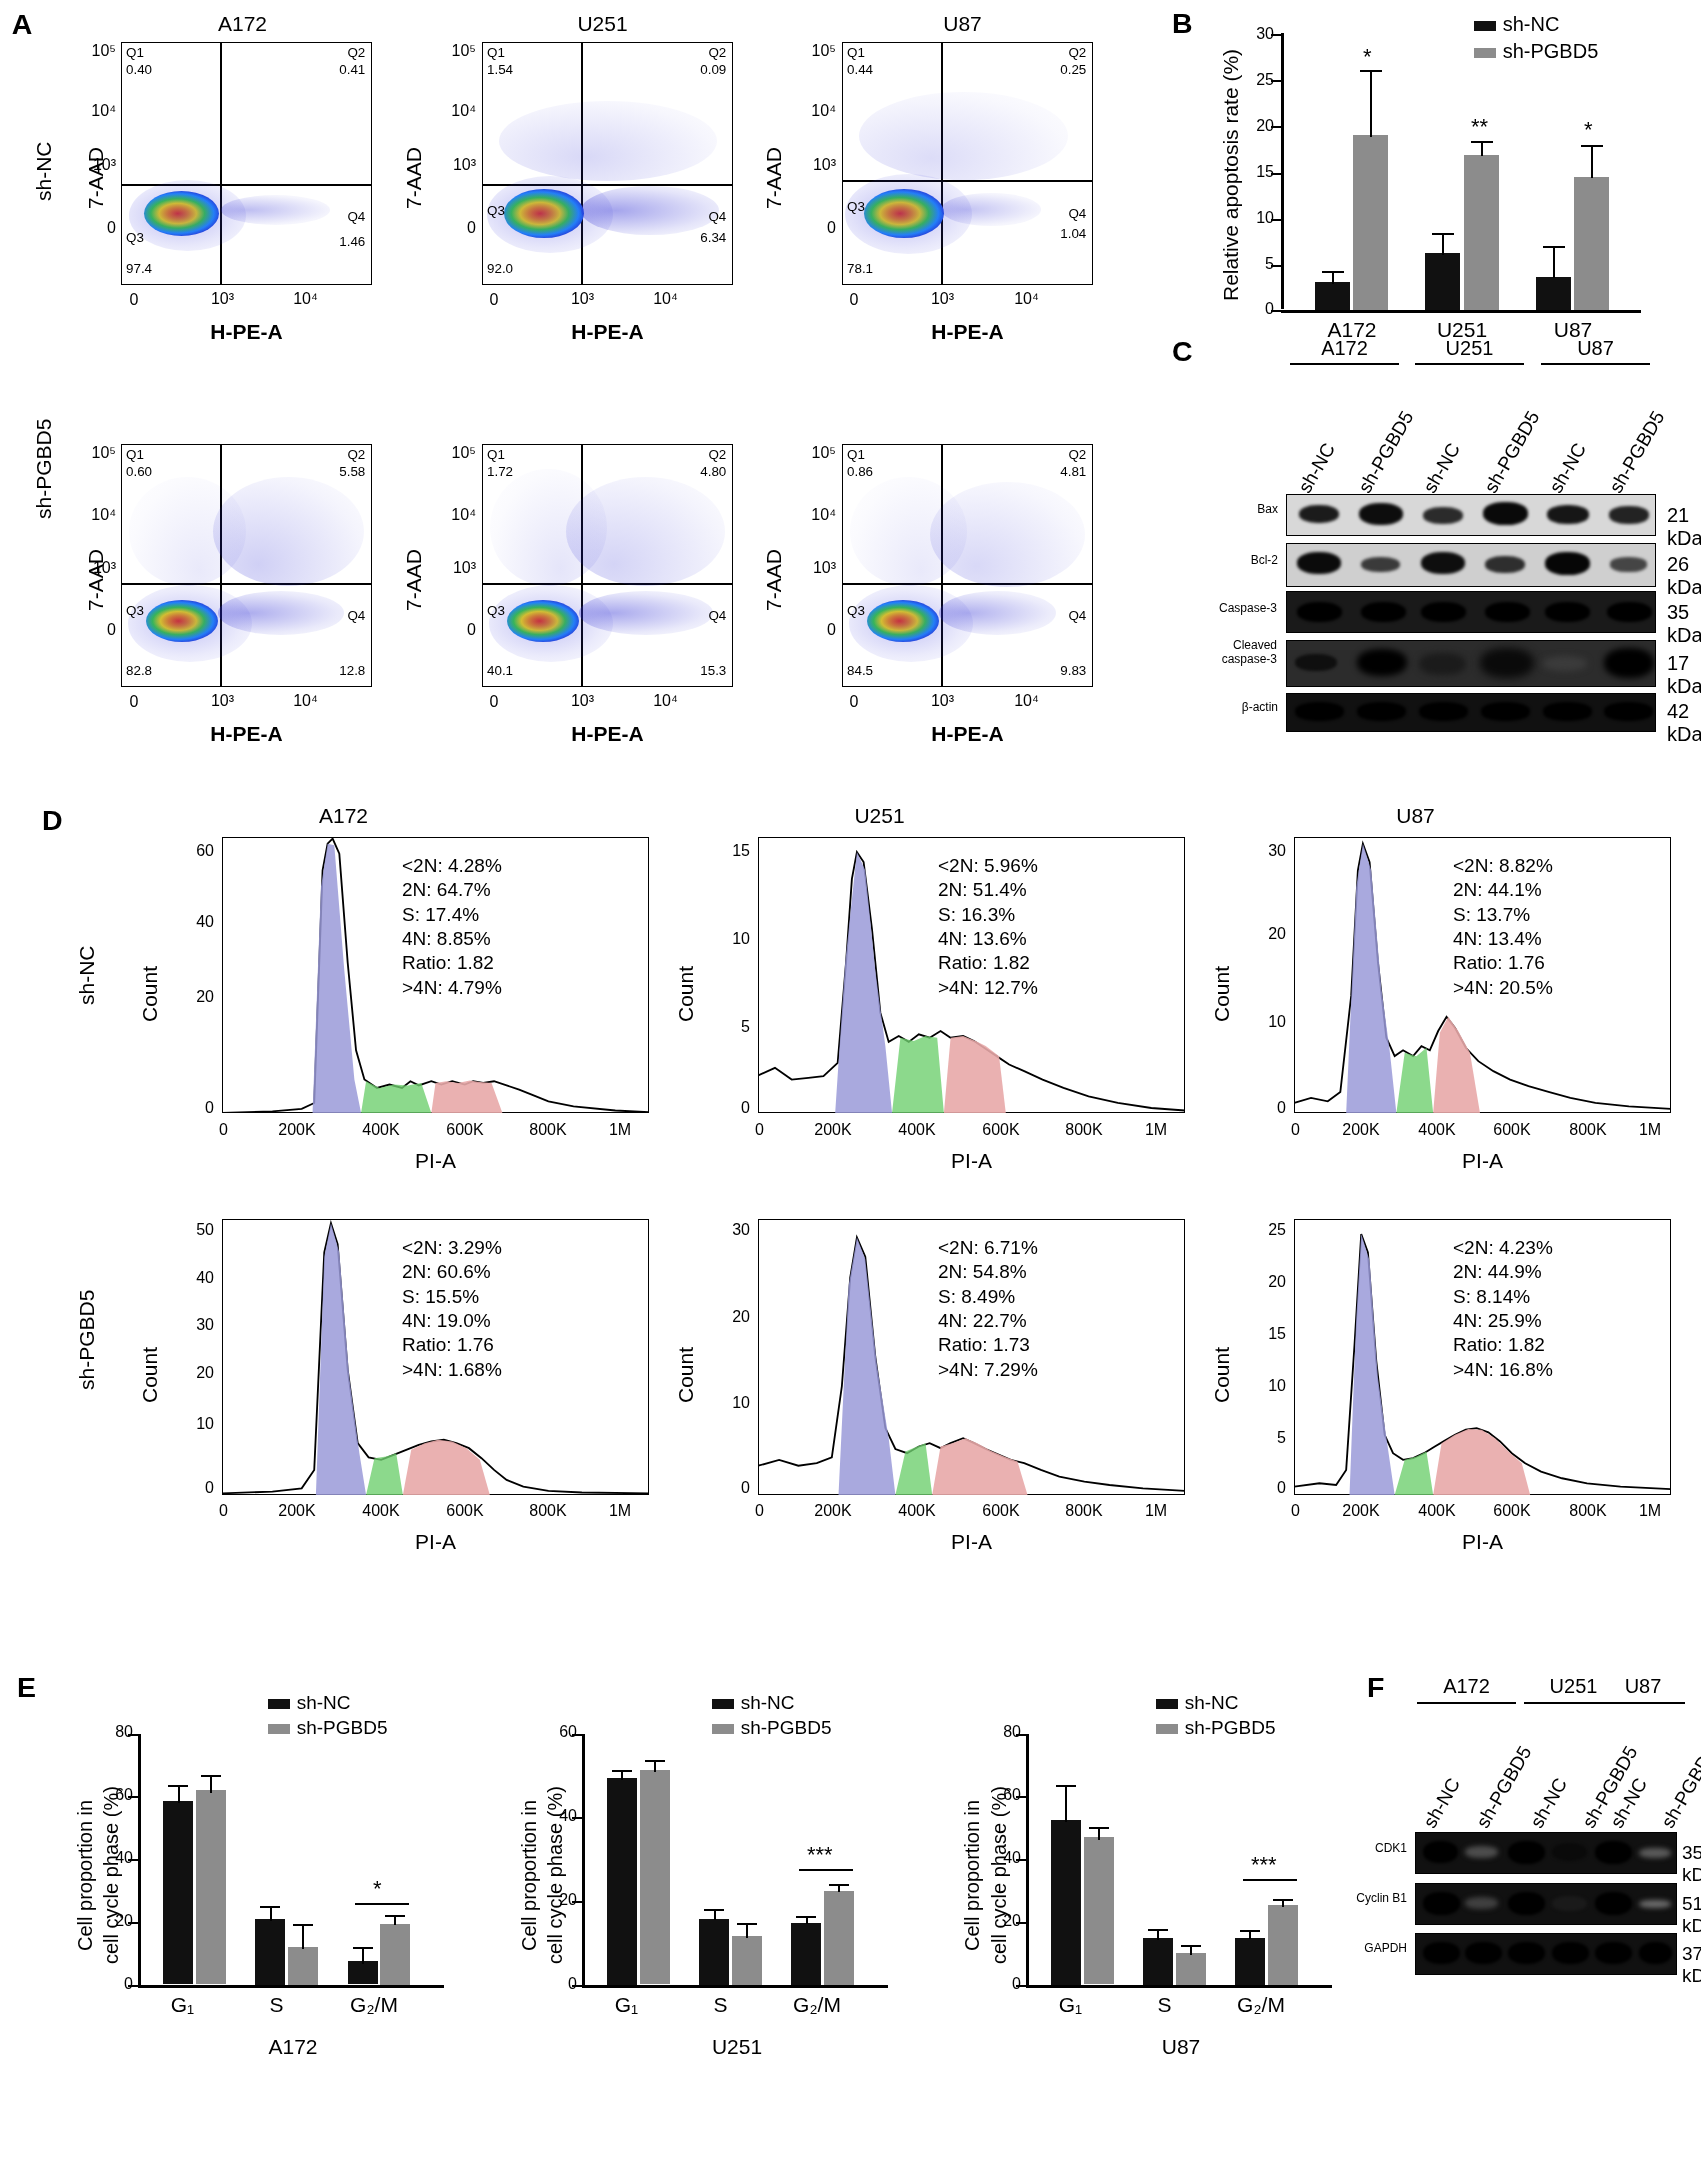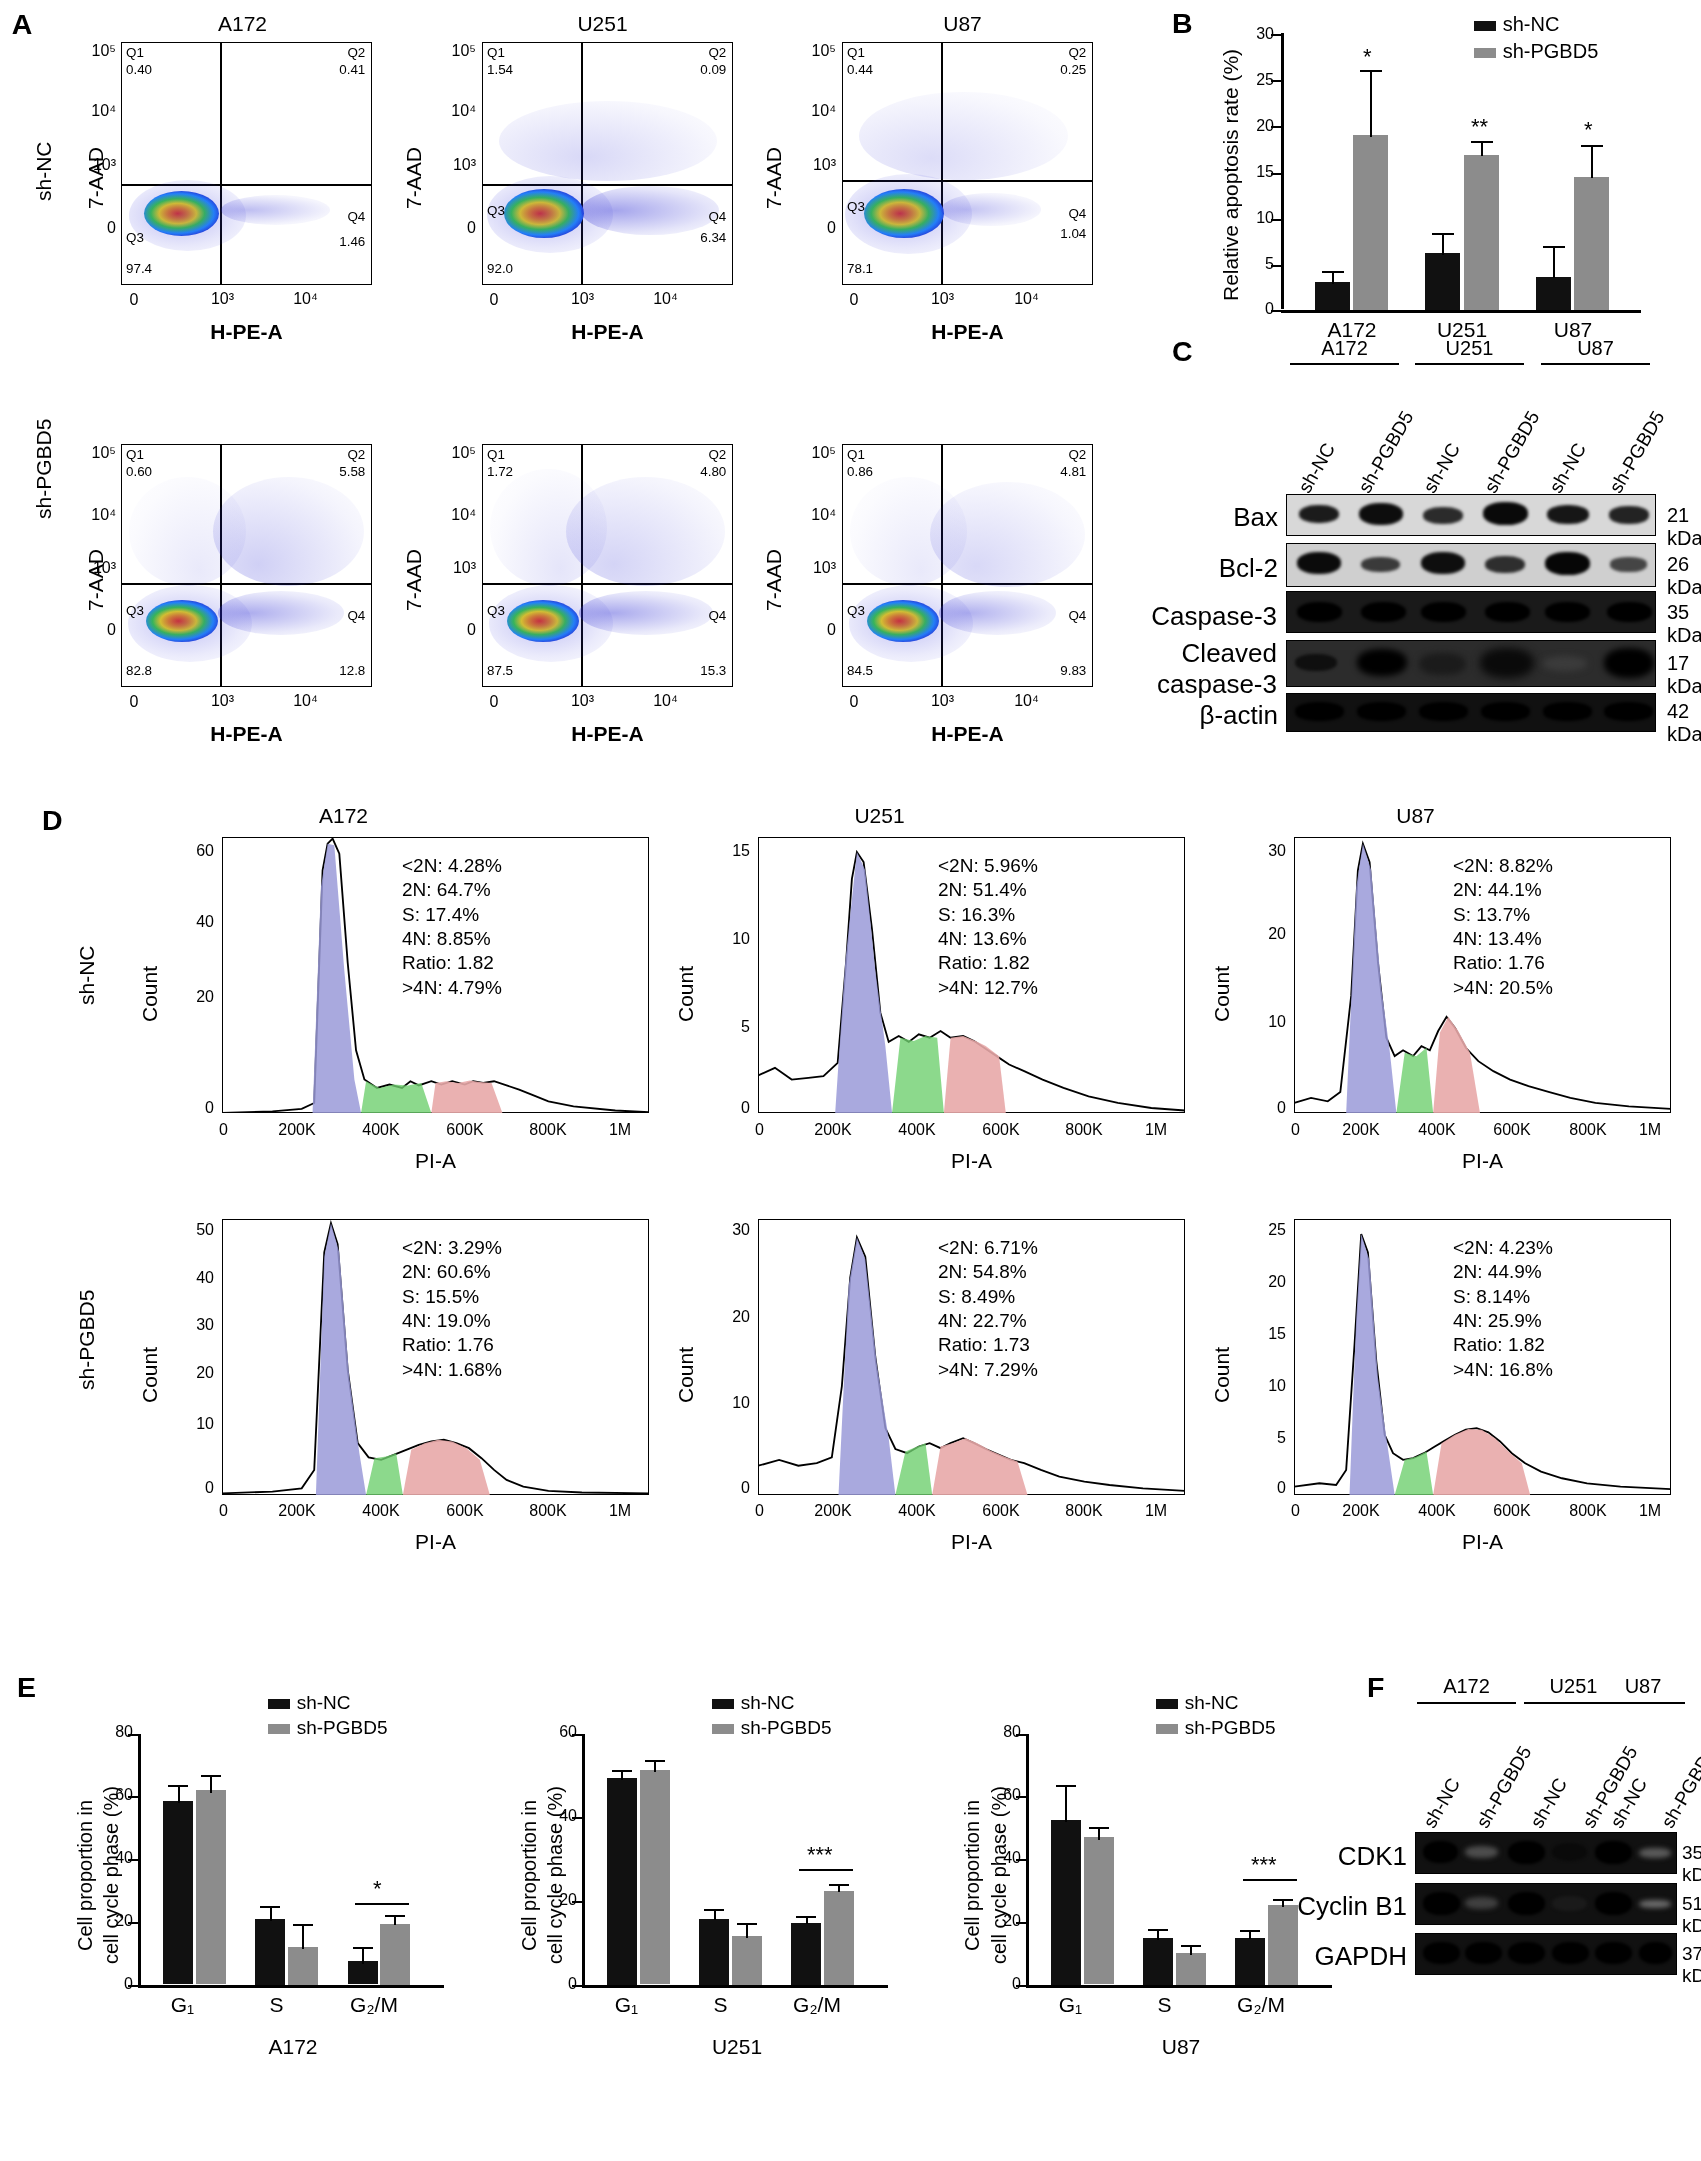--- a/index.html
+++ b/index.html
@@ -22,21 +22,21 @@
   
   .axis-line{position:absolute;background:#000;}
   .bar{position:absolute;}
   .bar.nc{background:#111;}
   .bar.sh{background:#8c8c8c;}
   .err{position:absolute;width:1.7px;background:#000;}
   .errcap{position:absolute;height:1.7px;background:#000;}
   .legend-sq{display:inline-block;width:22px;height:10px;vertical-align:middle;margin-right:6.7px;}
   
   .blotbox{position:absolute;border:1.7px solid #000;background:#111;overflow:hidden;}
-  .blotlab{position:absolute;font-size:26px;text-align:right;}
+  .blotlab{position:absolute;font-size:12px;text-align:right;}
   .kda{position:absolute;font-size:20px;}
   .grpline{position:absolute;height:1.7px;background:#000;}
   .grplab{position:absolute;font-size:20px;text-align:center;}
   .lanelab{position:absolute;font-size:19px;white-space:nowrap;transform-origin:0 0;transform:rotate(-60deg);}
   .band{position:absolute;border-radius:45%;filter:blur(1.8px);}
   
   .hist{position:absolute;}
   .hist .frame{position:absolute;left:0;top:0;border:1.7px solid #000;box-sizing:border-box;background:#fff;}
   .statbox{position:absolute;font-size:19px;line-height:1.28;white-space:pre;}
   .hline2{position:absolute;height:1.7px;background:#000;}
@@ -168,21 +168,21 @@
   <div class="cloud" style="left:25px;top:156px;width:72px;height:42px;background:radial-gradient(ellipse at 45% 50%,#ff2d00 0%,#ff8c00 18%,#ffe400 32%,#35d23a 46%,#1e90ff 62%,#2222cc 78%,rgba(40,40,200,0.25) 100%);"></div>
   <div class="cloud" style="left:6.7px;top:141px;width:124px;height:77px;background:radial-gradient(ellipse at 45% 50%,rgba(60,60,220,0.32) 0%,rgba(60,60,220,0.10) 60%,rgba(60,60,220,0) 100%);"></div>
   <div class="cloud" style="left:97px;top:147px;width:134px;height:44px;background:radial-gradient(ellipse at 25% 50%,rgba(40,40,210,0.40) 0%,rgba(40,40,210,0.10) 65%,rgba(0,0,0,0) 100%);"></div>
   <div class="cloud" style="left:84px;top:33px;width:159px;height:109px;background:radial-gradient(ellipse at 30% 80%,rgba(40,40,210,0.20) 0%,rgba(40,40,210,0.05) 70%,rgba(0,0,0,0) 100%);"></div>
   <div class="cloud" style="left:8.4px;top:25px;width:117px;height:117px;background:radial-gradient(ellipse at 60% 85%,rgba(40,40,210,0.12) 0%,rgba(40,40,210,0.02) 70%,rgba(0,0,0,0) 100%);"></div>
   <div class="qlab" style="left:5px;top:3.3px;">Q1</div>
   <div class="qval" style="left:5px;top:20px;">1.72</div>
   <div class="qlab" style="right:6.7px;top:3.3px;">Q2</div>
   <div class="qval" style="right:6.7px;top:20px;">4.80</div>
   <div class="qlab" style="left:5px;top:159px;">Q3</div>
-  <div class="qval" style="left:5px;top:219px;">87.5</div>
+  <div class="qval" style="left:5px;top:219px;">40.1</div>
   <div class="qlab" style="right:6.7px;top:164px;">Q4</div>
   <div class="qval" style="right:6.7px;top:219px;">15.3</div>
 </div>
 <div class="ytick" style="left:419px;top:444px;width:57px;">10⁵</div>
 <div class="ytick" style="left:419px;top:506px;width:57px;">10⁴</div>
 <div class="ytick" style="left:419px;top:559px;width:57px;">10³</div>
 <div class="ytick" style="left:419px;top:621px;width:57px;">0</div>
 <div class="tick" style="left:473px;top:693px;width:42px;">0</div>
 <div class="tick" style="left:553px;top:692px;width:59px;">10³</div>
 <div class="tick" style="left:636px;top:692px;width:59px;">10⁴</div>

